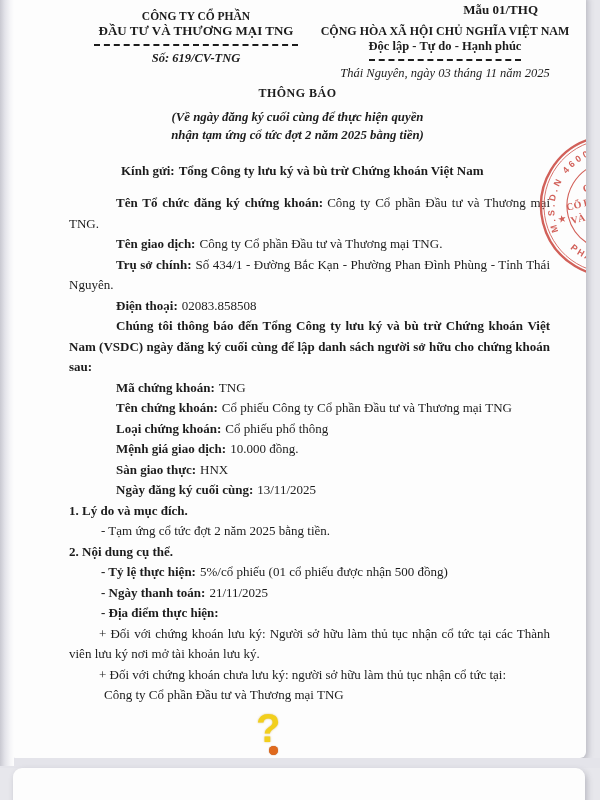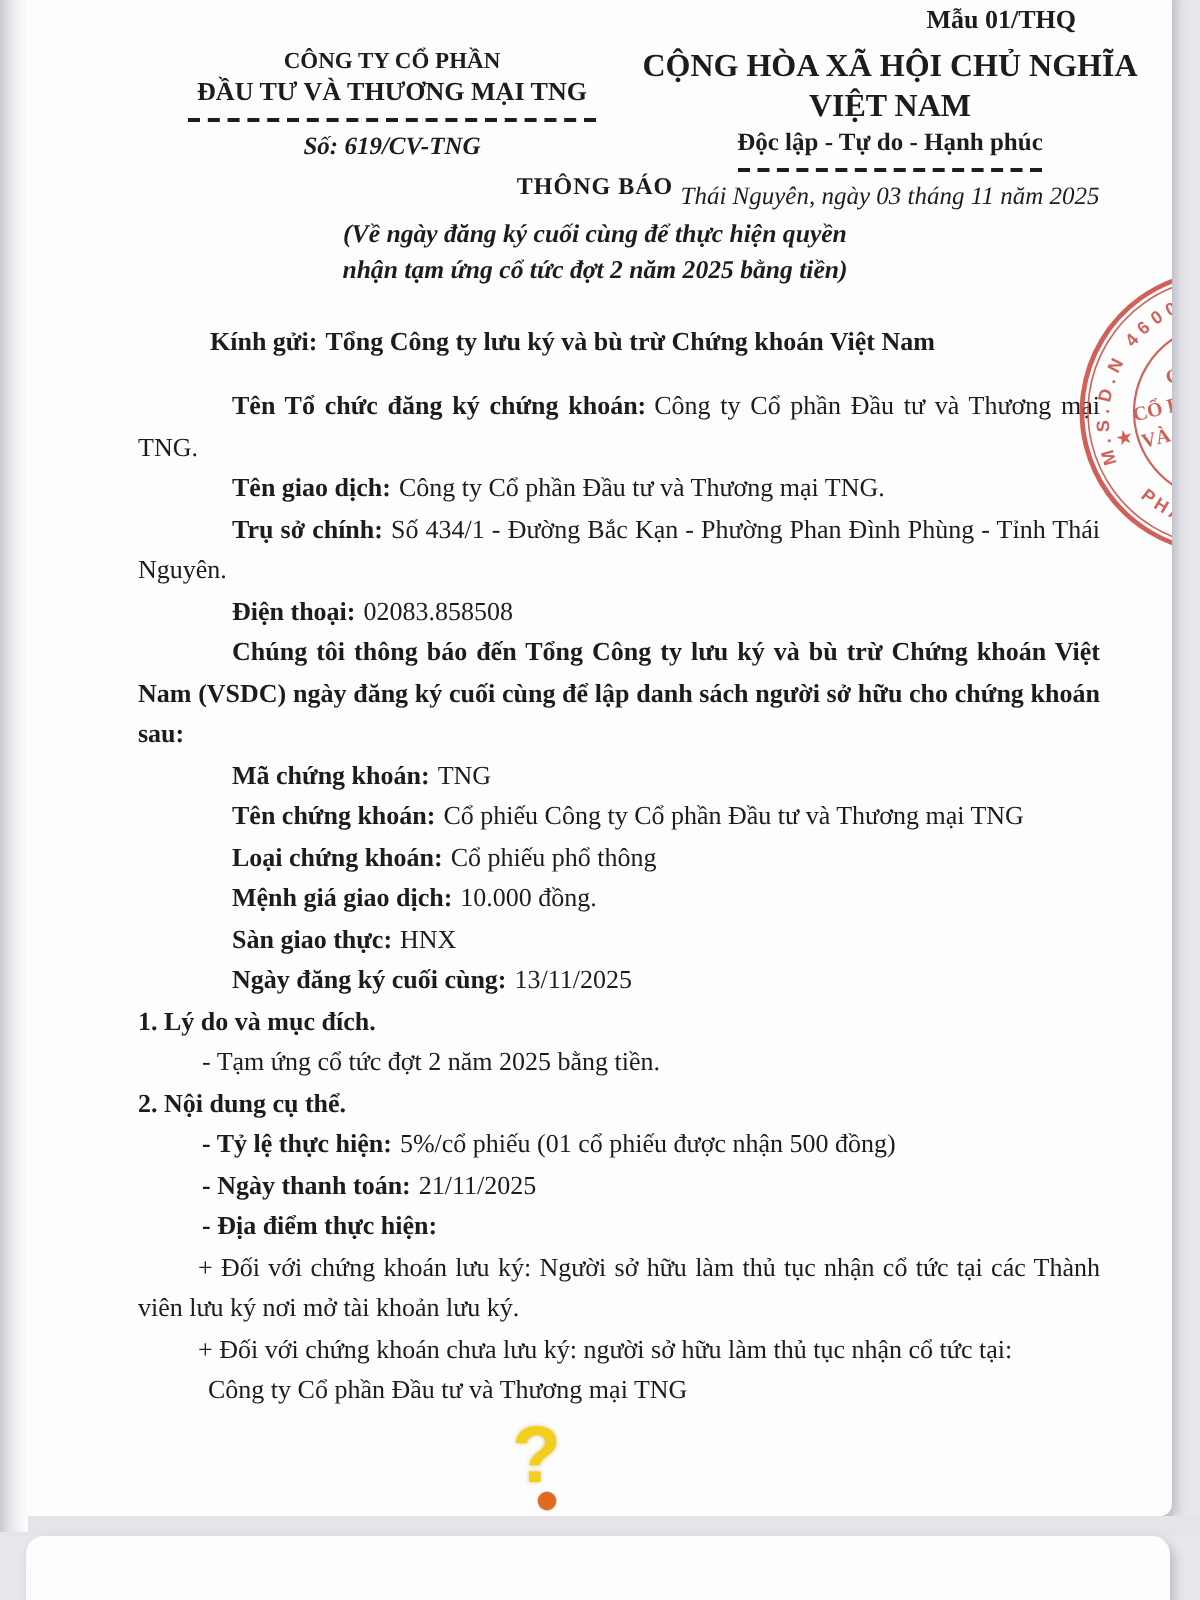--- a/index.html
+++ b/index.html
@@ -27,41 +27,41 @@
   .edge-left{
     position:absolute;left:0;top:0;width:14px;height:766px;
     background:linear-gradient(90deg,#c9c9d1 0%,#e3e3e9 35%,#f6f6f8 75%,#fdfdfd 100%);
   }
   .b{font-weight:bold;}
   .form-code{
     position:absolute;top:2px;right:48px;
     font-weight:bold;font-size:13px;
   }
   .hdr{position:absolute;text-align:center;line-height:1.25;}
-  .hdr-left{top:24px;left:72px;width:230px;}
+  .hdr-left{top:9px;left:72px;width:230px;}
   .hdr-right{top:24px;left:302px;width:268px;}
   .hdr .l1{font-weight:bold;font-size:11.5px;}
   .hdr .l2{font-weight:bold;font-size:13px;}
-  .hdr-right .l1{font-size:16px;}
+  .hdr-right .l1{font-size:12px;}
   .hdr-right .l2{font-size:12.5px;}
   .sep{border-top:2px dashed #1d1d1d;height:0;margin:4px auto 5px auto;}
   .hdr-left .sep{width:204px;}
   .hdr-right .sep{width:152px;}
   .doc-no{font-weight:bold;font-style:italic;font-size:12.5px;margin-top:2px;}
   .place-date{font-style:italic;font-size:12.5px;margin-top:2px;}
   .title{
     position:absolute;top:86px;left:0;width:100%;
     text-align:center;font-weight:bold;font-size:12px;letter-spacing:.5px;
   }
   .subtitle{
     position:absolute;top:109px;left:0;width:100%;
     text-align:center;font-weight:bold;font-style:italic;font-size:12.8px;line-height:1.4;
   }
   .recipient{
-    position:absolute;top:163px;left:96px;
+    position:absolute;top:163px;left:112px;
     font-weight:bold;font-size:13px;
   }
   .body-text{
     position:absolute;top:193px;left:60px;width:481px;
     font-size:13px;line-height:20.5px;text-align:justify;
   }
   .body-text p{margin:0;}
   .ind{text-indent:47px;}
   .ind2{text-indent:32px;}
   .ind3{text-indent:30px;}

